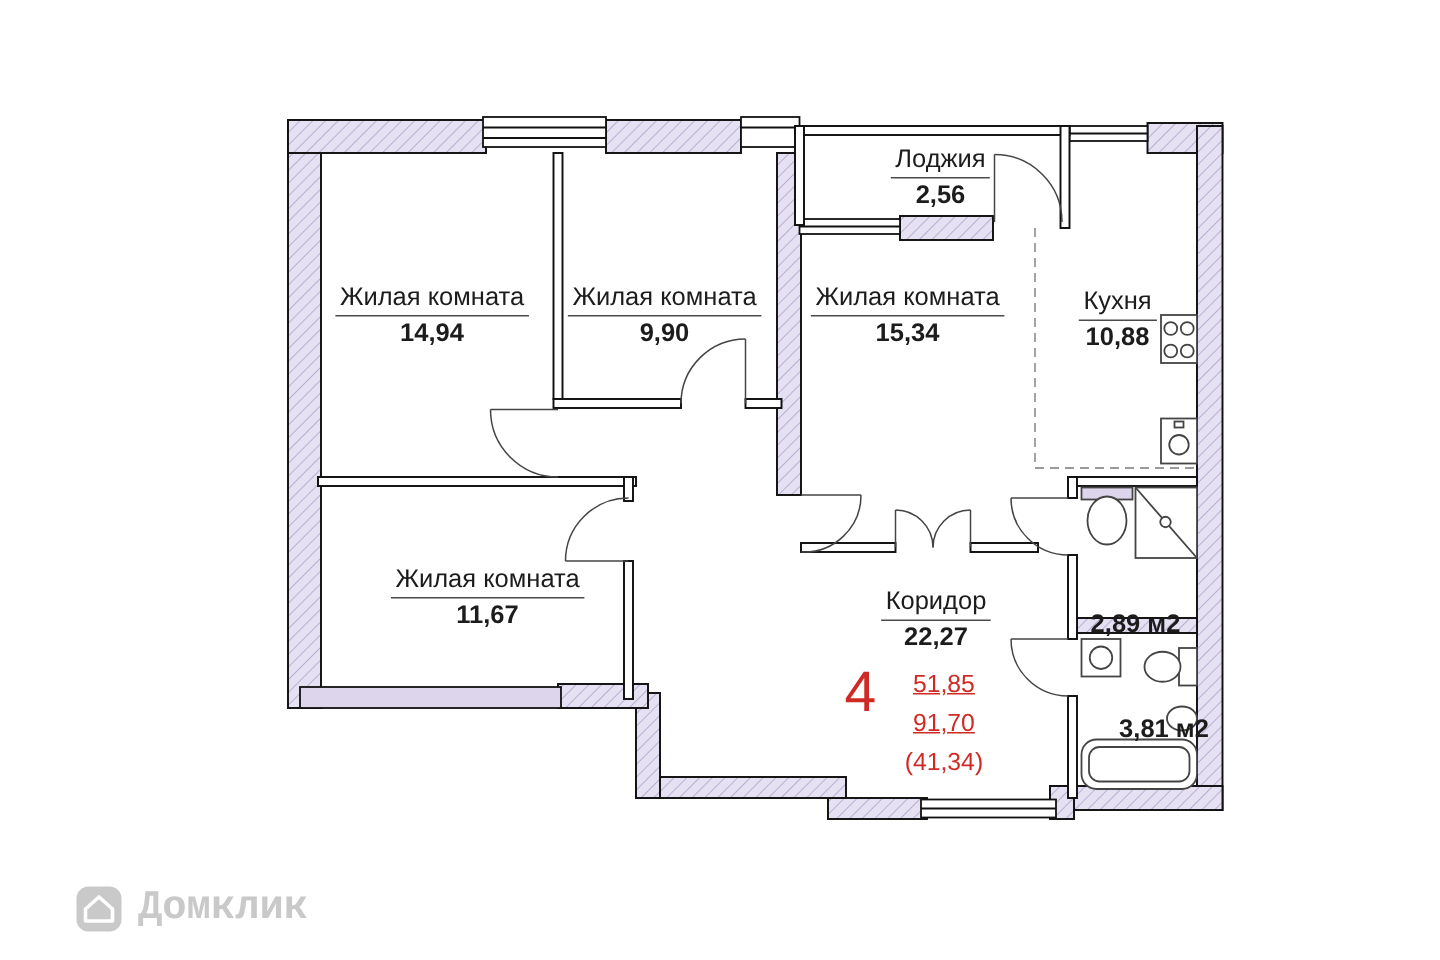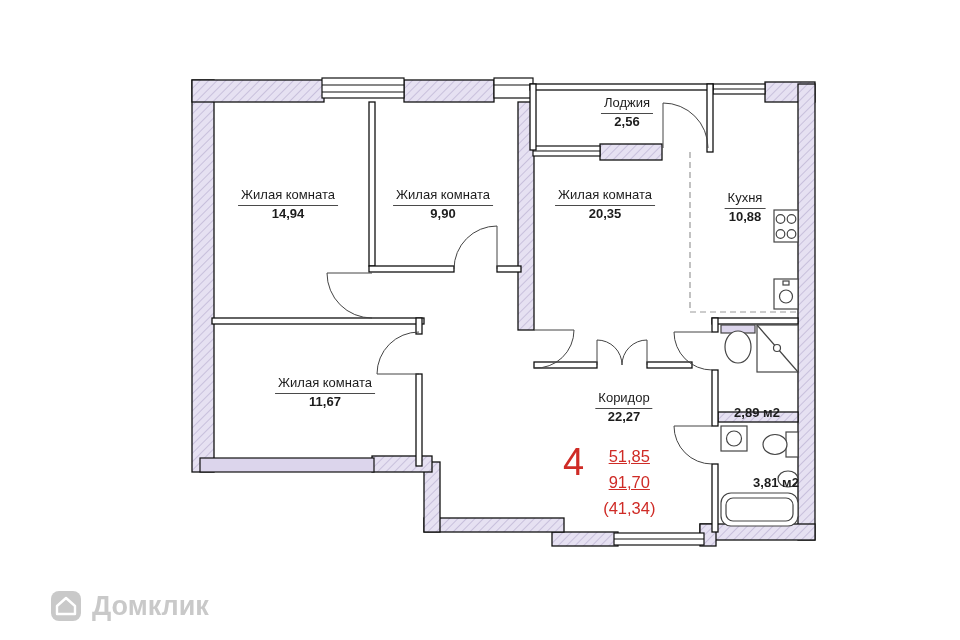--- a/index.html
+++ b/index.html
@@ -2,34 +2,34 @@
 <html><head>
 <meta charset="utf-8">
 <style>
   * { margin:0; padding:0; box-sizing:border-box; }
   html,body { width:960px; height:640px; background:#fff; overflow:hidden;
               font-family:"Liberation Sans", sans-serif; }
   .canvas { position:absolute; left:0; top:0; width:960px; height:640px; background:#fff; }
   svg.plan { position:absolute; left:0; top:0; }
 
   .lbl { position:absolute; transform:translateX(-50%); text-align:center;
-         font-size:13px; color:#1c1c1c; white-space:nowrap; line-height:1.3; }
+         font-size:17px; color:#1c1c1c; white-space:nowrap; line-height:1.3; }
   .lbl .nm { display:inline-block; border-bottom:1px solid #4a4a4a; padding:0 3px 1px; }
   .lbl .ar { display:block;font-weight:bold; }
 
   .summary { position:absolute; left:563px; top:447px; display:flex;
              align-items:flex-start; color:#cf2b26; }
   .summary .big { font-size:38px; line-height:0.82; letter-spacing:-1px; }
   .summary .col { font-size:16.5px; text-align:center; margin-left:20px; }
   .summary .col div { margin-bottom:7px; }
   .summary .u { text-decoration:underline; }
 
   .watermark { position:absolute; left:50px; top:590px; display:flex;
                align-items:center; gap:10px; color:#c9c9c9;
-               font-size:27px; font-weight:bold; }
+               font-size:27px; font-weight:bold;font-family:Liberation Mono, monospace; }
 </style>
 </head>
 <body>
 
 <div class="canvas">
 
   <svg class="plan" width="960" height="640" viewBox="0 0 960 640">
     <defs>
       <pattern id="hatch" patternUnits="userSpaceOnUse" width="6" height="6" patternTransform="rotate(45)">
         <rect width="6" height="6" fill="#e6e1f2"></rect>
@@ -162,21 +162,21 @@
   <div class="lbl" style="left:288px;top:187px">
     <div class="nm">Жилая комната</div>
     <span class="ar">14,94</span>
   </div>
   <div class="lbl" style="left:443px;top:187px">
     <div class="nm">Жилая комната</div>
     <span class="ar">9,90</span>
   </div>
   <div class="lbl" style="left:605px;top:187px">
     <div class="nm">Жилая комната</div>
-    <span class="ar">20,35</span>
+    <span class="ar">15,34</span>
   </div>
   <div class="lbl" style="left:745px;top:190px">
     <div class="nm">Кухня</div>
     <span class="ar">10,88</span>
   </div>
   <div class="lbl" style="left:627px;top:95px">
     <div class="nm">Лоджия</div>
     <span class="ar">2,56</span>
   </div>
   <div class="lbl" style="left:325px;top:375px">

